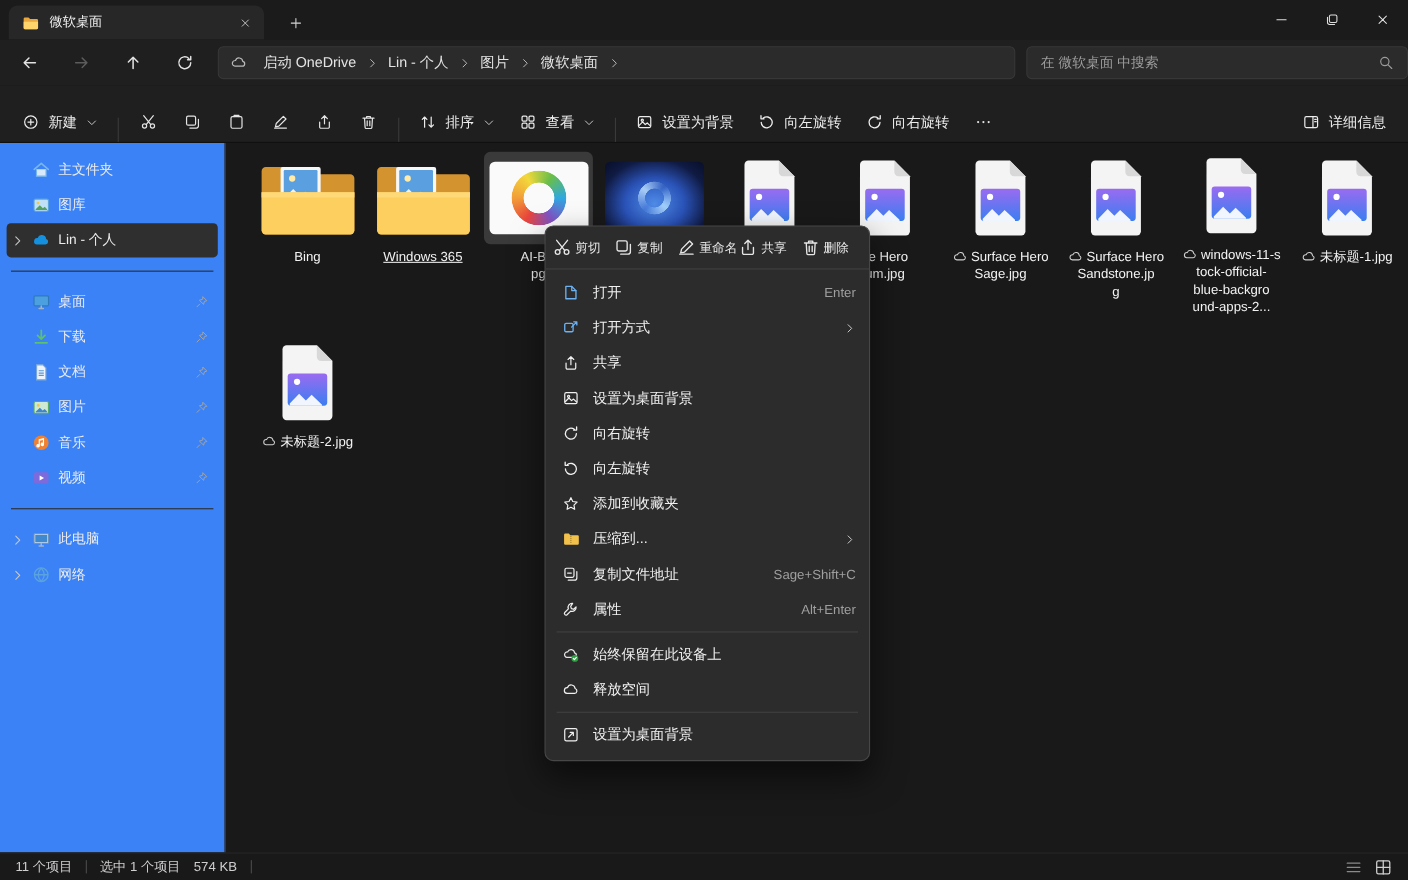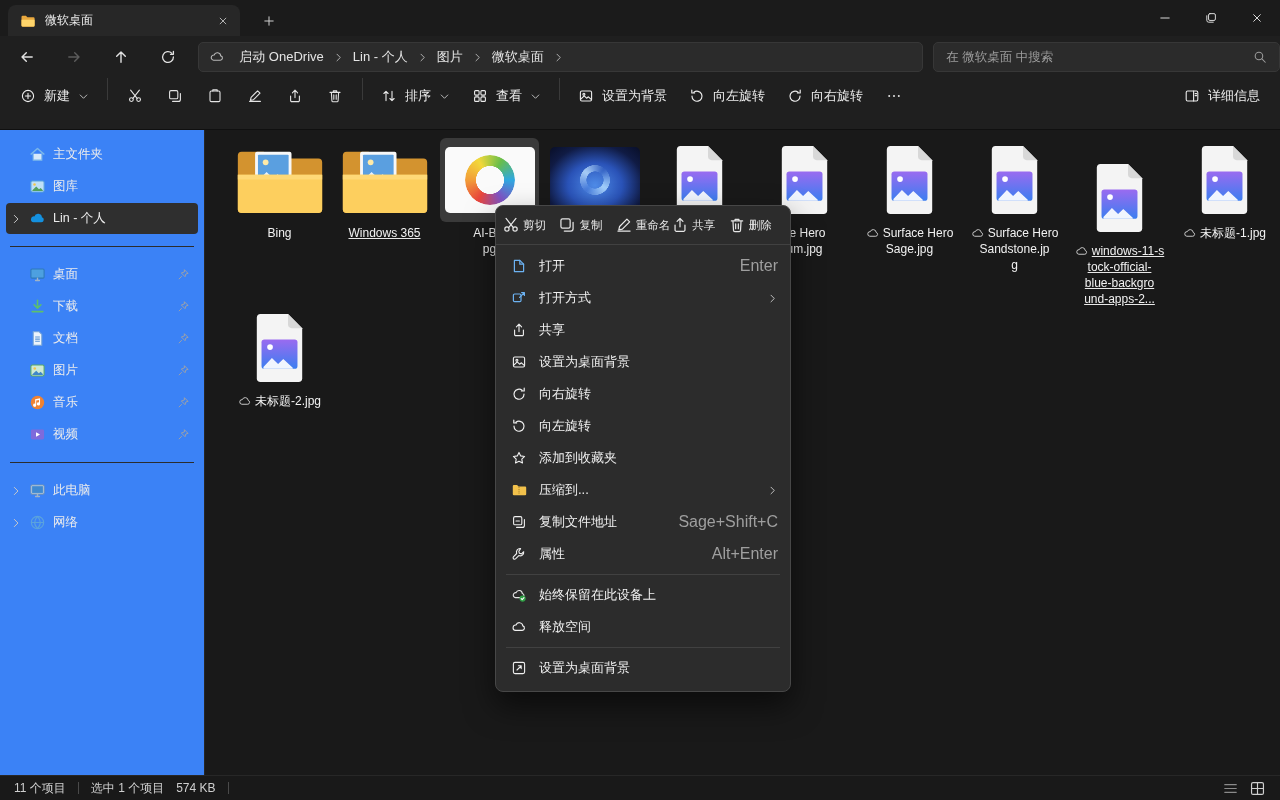--- a/index.html
+++ b/index.html
@@ -30,21 +30,21 @@
       display:flex;align-items:center;padding:13px 10px;gap:8px;color:#b9b9b9}
   .crumbs{display:flex;align-items:center;gap:1px;overflow:hidden}
   .crumb{padding:3px 6px;border-radius:4px;white-space:nowrap;color:#e4e4e4;font-size:13px}
   .crumb-chev{width:11px;height:11px;color:#bdbdbd;margin:0 2px}
   .searchbox{margin-left:10px;width:356px;height:30px;background:#2b2b2b;border:1px solid #373737;border-radius:5px;
       display:flex;align-items:center;padding:0 12px;gap:8px;color:#9c9c9c}
   .search-text{flex:1;font-size:12.5px;white-space:nowrap;overflow:hidden}
 
   
   .toolbar{position:absolute;left:0;top:78px;right:0;height:52px;background:#1f1f1f;border-bottom:1px solid #101010;
-      display:flex;align-items:flex-start;padding:0 10px;gap:2px}
+      display:flex;align-items:flex-end;padding:0 10px;gap:2px}
   .tb-btn{display:flex;align-items:center;gap:8px;height:36px;padding:0 10px;border-radius:4px;color:#ececec;white-space:nowrap}
   .tb-ic{width:38px;height:36px;display:flex;align-items:center;justify-content:center;border-radius:4px;color:#e4e4e4}
   .tb-sep{width:1px;height:22px;background:#3a3a3a;margin:0 6px}
   .tb-chev{width:11px;height:11px;color:#c9c9c9}
   .tb-right{margin-left:auto}
 
   
   .sidebar{position:absolute;left:0;top:130px;width:205px;bottom:25px;background:#3b82f6;border-right:1px solid #262626;padding-top:8px;overflow:hidden}
   .sb-item{display:flex;align-items:center;height:31px;margin:1px 6px;padding:0 8px 0 4px;border-radius:4px;gap:7px}
   .sb-item.sel{background:#2f2f2f}
@@ -78,21 +78,21 @@
 
   
   .context-menu{position:absolute;left:495px;top:205px;width:296px;background:#2c2c2c;border:1px solid #474747;border-radius:8px;
       box-shadow:0 14px 30px rgba(0,0,0,.55);z-index:60;overflow:hidden}
   .cm-quick{display:flex;padding:7px 6px;border-bottom:1px solid #414141}
   .cm-qbtn{flex:1;display:flex;flex-direction:row;align-items:center;gap:3px;padding:3px 0;border-radius:4px;color:#e6e6e6}
   .cm-qlabel{font-size:11.5px;color:#e8e8e8}
   .cm-list{padding:5px 0 7px}
   .cm-item{display:flex;align-items:center;height:32px;padding:0 12px 0 15px;gap:12px;font-size:13px;color:#f0f0f0}
   .cm-label{white-space:nowrap}
-  .cm-right{margin-left:auto;font-size:16px;color:#9f9f9f;white-space:nowrap}
+  .cm-right{margin-left:auto;font-size:12px;color:#9f9f9f;white-space:nowrap}
   .cm-chev{width:11px;height:11px;margin-left:auto;color:#cfcfcf}
   .cm-sep{height:1px;background:#414141;margin:4px 10px}
 
   
   .statusbar{position:absolute;left:0;right:0;bottom:0;height:25px;background:#191919;border-top:1px solid #272727;
       display:flex;align-items:center;padding:0 14px;gap:12px;font-size:12px;color:#cfcfcf}
   .vsep{width:1px;height:12px;background:#4a4a4a}
   .sb-right{margin-left:auto;display:flex;gap:10px;align-items:center}
   .view-ic{width:17px;height:17px}
   .dim{color:#8a8a8a}
@@ -679,21 +679,21 @@
         <div class="flabel">
           <span class="line"><span class="ic cloud">
               <svg viewBox="0 0 16 14">
                 <path d="M4.3 10.8h6.9a2.3 2.3 0 0 0 .5-4.5 3.5 3.5 0 0 0-6.8-.9 2.7 2.7 0 0 0-.6 5.4z" fill="none" stroke="#cfcfcf" stroke-width="1.1"></path>
               </svg>
             </span>Surface Hero</span>
           <span class="line">Sandstone.jp</span>
           <span class="line">g</span>
         </div>
       </div>
-      <div class="file-item" style="left: 861px; top: 25px; text-decoration: underline;">
+      <div class="file-item" style="left: 861px; top: 5px;">
         <div class="thumb-box">
           <svg class="svg-image" viewBox="0 0 60 74">
             <path d="M6 5a4 4 0 0 1 4-4h29l15 15v53a4 4 0 0 1-4 4H10a4 4 0 0 1-4-4z" fill="#f4f4f4"></path>
             <path d="M39 1l15 15H43a4 4 0 0 1-4-4z" fill="#d8d8d8"></path>
             <defs>
               <linearGradient id="imgg" x1="0" y1="0" x2="0" y2="1">
                 <stop offset="0" stop-color="#9a6bf0"></stop>
                 <stop offset="1" stop-color="#3b7ef0"></stop>
               </linearGradient>
               <clipPath id="imgc">

